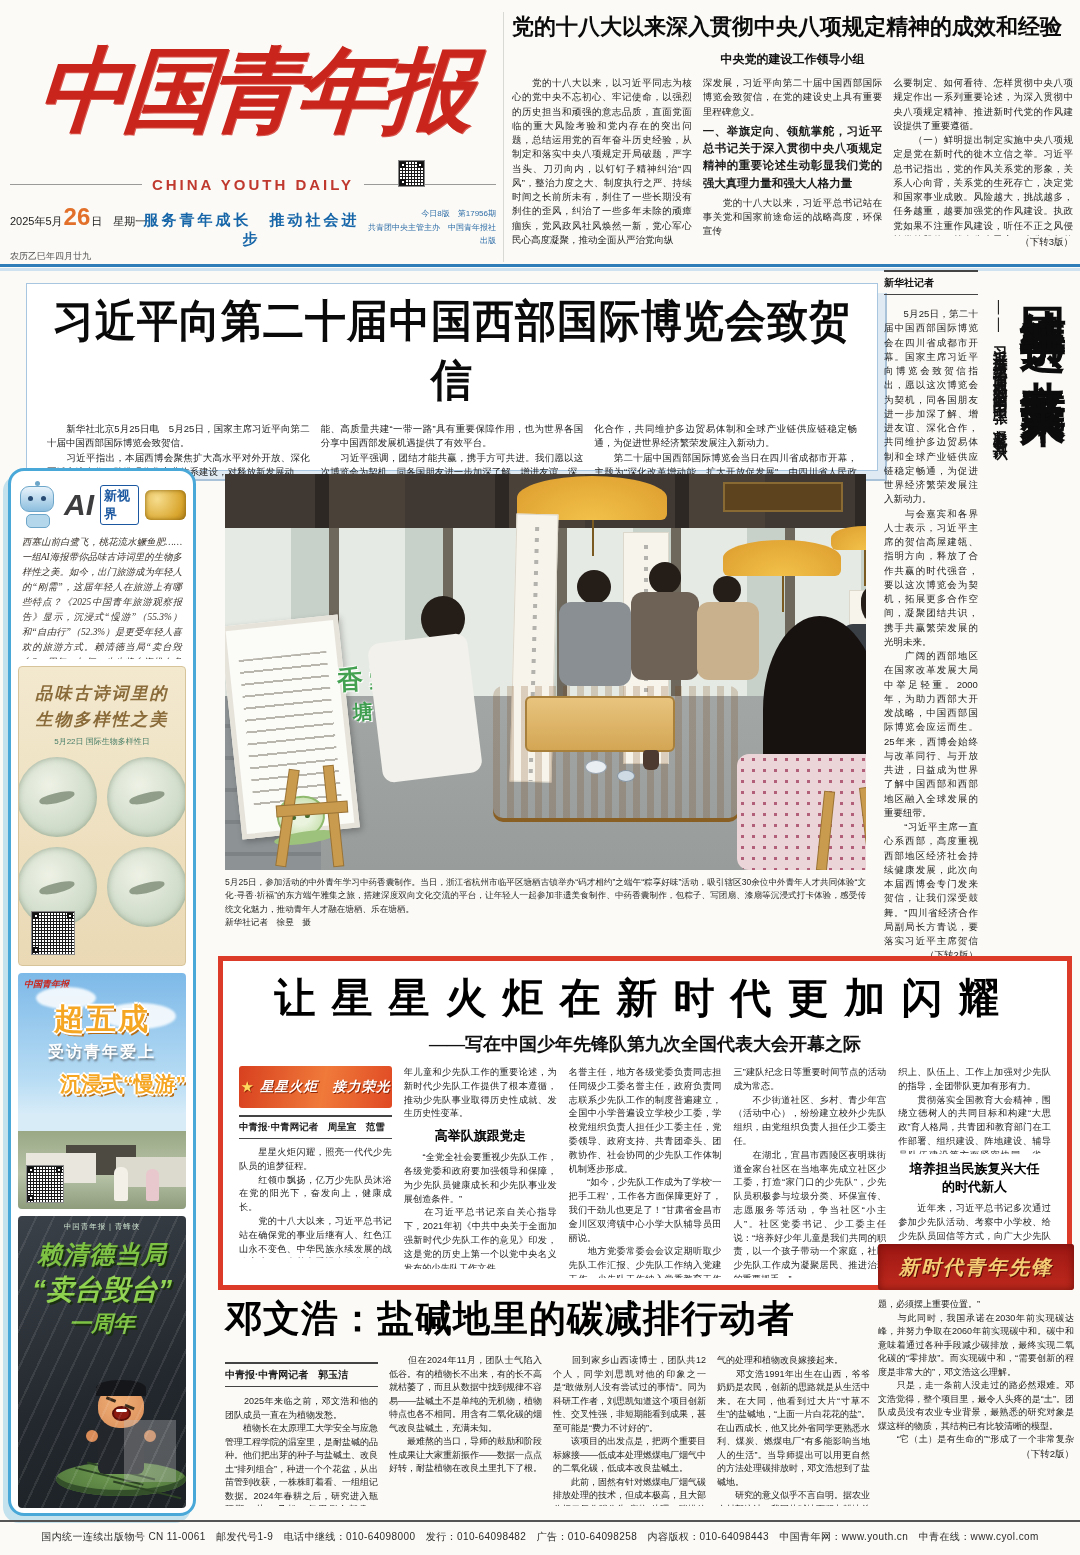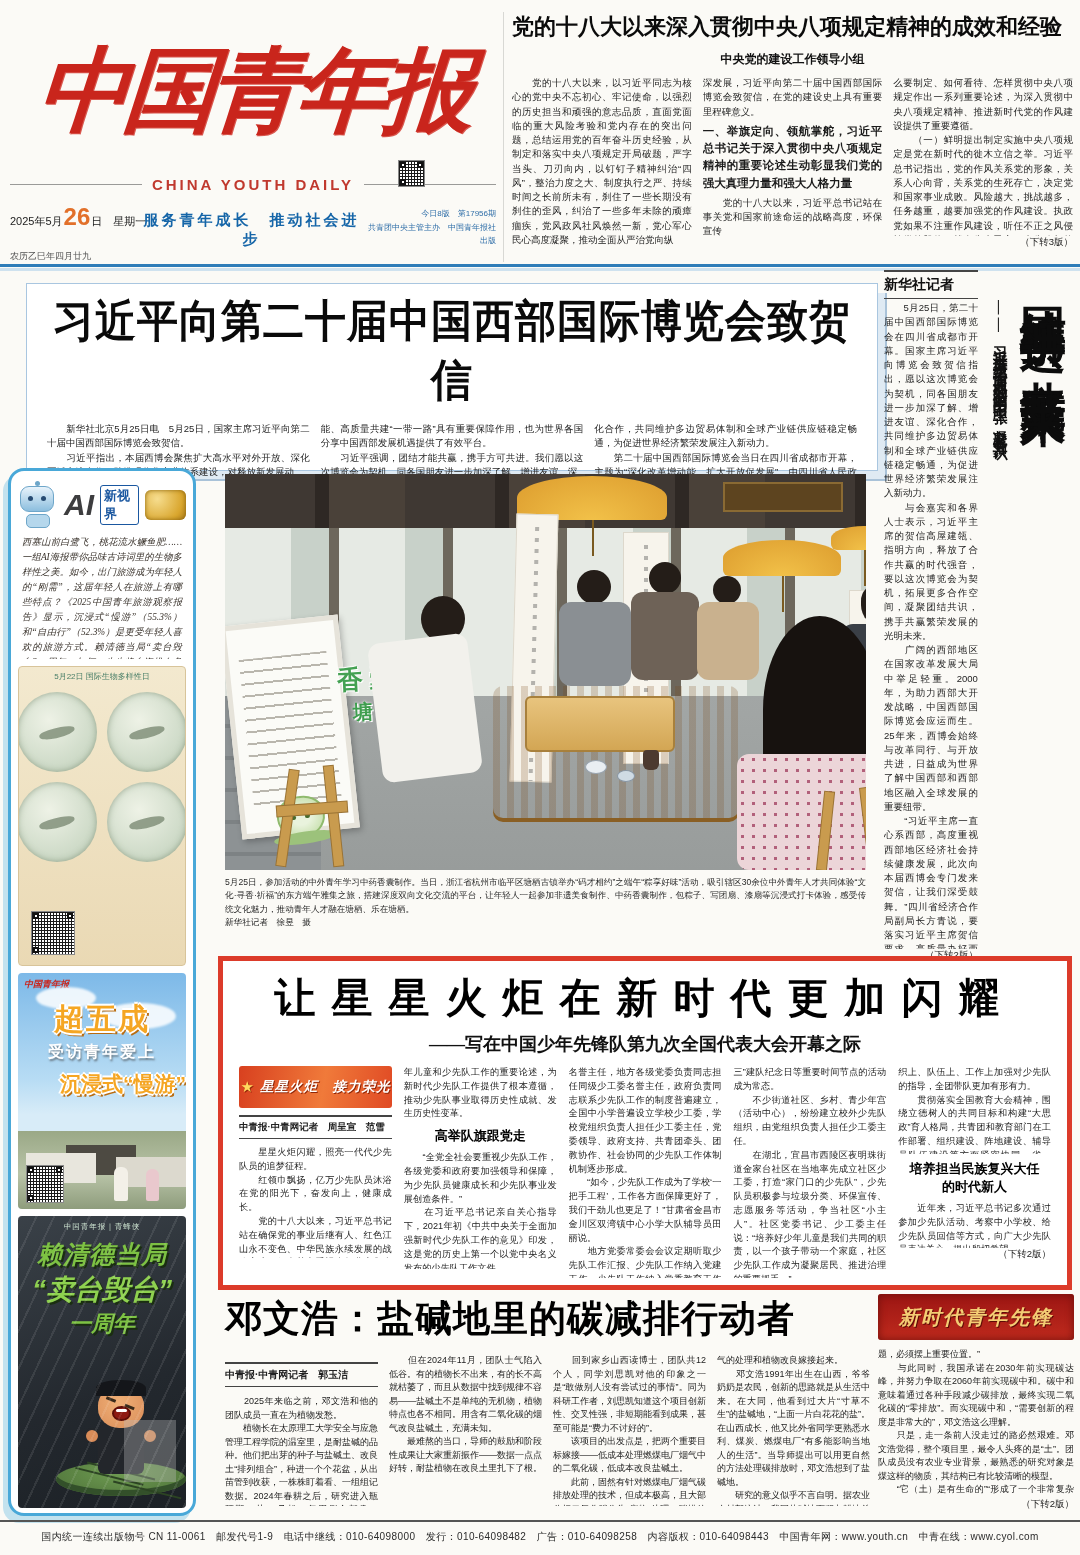--- a/index.html
+++ b/index.html
@@ -41,21 +41,21 @@
   .rule-blue{position:absolute;left:0;top:264px;width:1080px;height:3px;background:#2f7db8;box-shadow:0 4px 0 #cfe2ef;}
 
   
   .lead-box{position:absolute;left:26px;top:283px;width:852px;height:188px;background:#fff;border:1px solid #a9c6e0;box-shadow:8px 9px 0 -1px #dfeaf3,9px 10px 0 0 #a9c2d8;padding:12px 20px 10px;}
   .lead-headline{font-size:41px;font-weight:900;text-align:center;color:#0a0a0a;letter-spacing:1px;transform:scaleY(1.08);}
   .lead-cols{margin-top:16px;height:100px;}
 
   
   .rail{position:absolute;left:884px;top:270px;width:190px;height:692px;display:flex;gap:6px;}
   .rail-body{width:96px;display:flex;flex-direction:column;}
-  .kicker{border-top:2px solid #444;border-bottom:1px solid #444;font-weight:bold;font-size:14px;padding:4px 0;margin-bottom:2px;color:#111;font-family:Liberation Serif, serif;}
+  .kicker{border-top:2px solid #444;border-bottom:1px solid #444;font-weight:bold;font-size:10px;padding:4px 0;margin-bottom:12px;color:#111;font-family:Liberation Serif, serif;}
   .rail-text{flex:1;overflow:hidden;}
   .vert{writing-mode:vertical-rl;}
   .rail-sub{width:26px;font-size:14.5px;font-weight:bold;letter-spacing:3px;padding-top:30px;color:#111;height:660px;overflow:hidden;}
   .rail-head{width:60px;font-size:46px;font-weight:bold;letter-spacing:4px;color:#0c0c0c;height:692px;overflow:hidden;}
 
   
   .photo{position:absolute;left:225px;top:474px;width:641px;height:396px;overflow:hidden;background:#b9bdb8;}
   .ph-eaves{position:absolute;top:0;left:0;width:100%;height:54px;background:repeating-linear-gradient(90deg,#3f3833 0 90px,#2e2824 90px 104px,#4a4139 104px 180px);}
   .ph-shop{position:absolute;top:54px;left:0;width:100%;height:168px;background:repeating-linear-gradient(90deg,#e6eae4 0 66px,#c8d1c9 66px 104px,#6d675c 104px 114px);}
   .ph-ground{position:absolute;top:222px;left:0;width:100%;height:174px;background:linear-gradient(180deg,#a2a6a5,#989c9b);}
@@ -169,21 +169,21 @@
   .pio-byline{border-top:2px solid #444;border-bottom:1px solid #444;font-size:9.5px;padding:4px 0;margin:7px 0;font-weight:bold;color:#222;}
   .pio-subhead{text-align:center;font-weight:bold;font-size:13px;margin:6px 0;font-family:"Liberation Serif",serif;white-space:pre-line;color:#000;}
 
   
   .carbon{position:absolute;left:225px;top:1294px;width:645px;height:220px;}
   .carbon-headline{font-size:37px;font-weight:bold;color:#000;font-family:"Liberation Serif","DejaVu Serif",serif;letter-spacing:1px;}
   .carbon-byline{border-top:2px solid #444;border-bottom:1px solid #444;font-size:10px;padding:4px 0;margin:8px 0;font-weight:bold;width:100%;color:#222;}
   .carbon-cols{margin-top:10px;height:152px;}
 
   
-  .vanguard{position:absolute;left:878px;top:1294px;width:196px;height:220px;}
+  .vanguard{position:absolute;left:878px;top:1244px;width:196px;height:220px;}
   .van-banner{height:46px;border-radius:3px;background:linear-gradient(180deg,#9c1613,#bf2a1d);display:flex;align-items:center;justify-content:center;color:#f4cd74;font-family:"Liberation Serif",serif;font-style:italic;font-weight:bold;font-size:20px;letter-spacing:2px;text-shadow:1px 1px 0 #5f0a06;box-shadow:inset 0 0 8px #70100c;}
   .van-text{margin-top:8px;height:150px;}
   .f90{font-size:9px;}
 
   
   .footer{position:absolute;left:0;top:1520px;width:1080px;border-top:2px solid #555;padding-top:8px;text-align:center;font-size:10px;color:#2b2b2b;letter-spacing:.4px;}
 </style>
 </head>
 <body>
 
@@ -309,20 +309,22 @@
         <div class="reye"></div>
         <div class="rbod"></div>
       </div>
       <div class="ai-logo">AI</div>
       <div class="ai-sub">新视界</div>
       <div class="gold-seal"></div>
     </div>
     <div class="ai-text">西塞山前白鹭飞，桃花流水鳜鱼肥……一组AI海报带你品味古诗词里的生物多样性之美。如今，出门旅游成为年轻人的“刚需”，这届年轻人在旅游上有哪些特点？《2025中国青年旅游观察报告》显示，沉浸式“慢游”（55.3%）和“自由行”（52.3%）是更受年轻人喜欢的旅游方式。赖清德当局“卖台毁台”一周年，如何一步步将台海推向危险边缘？扫描二维码，为你呈现AI新视界。</div>
 
     <div class="poster poster1">
+      <div class="p1-title">品味古诗词里的
+生物多样性之美</div>
       <div class="p1-badge">5月22日 国际生物多样性日</div>
       <div class="p1-grid">
         <div class="p1-circle"></div>
         <div class="p1-circle"></div>
         <div class="p1-circle"></div>
         <div class="p1-circle"></div>
       </div>
       <div class="qr p1-qr">
           <i></i>
           <i></i>

